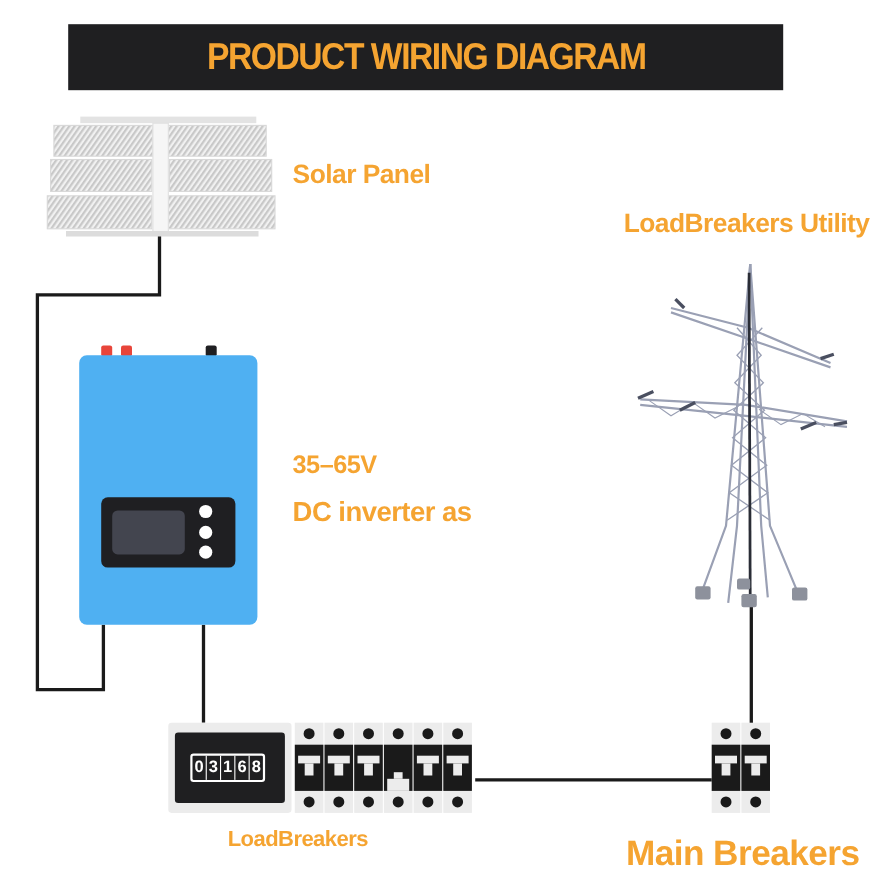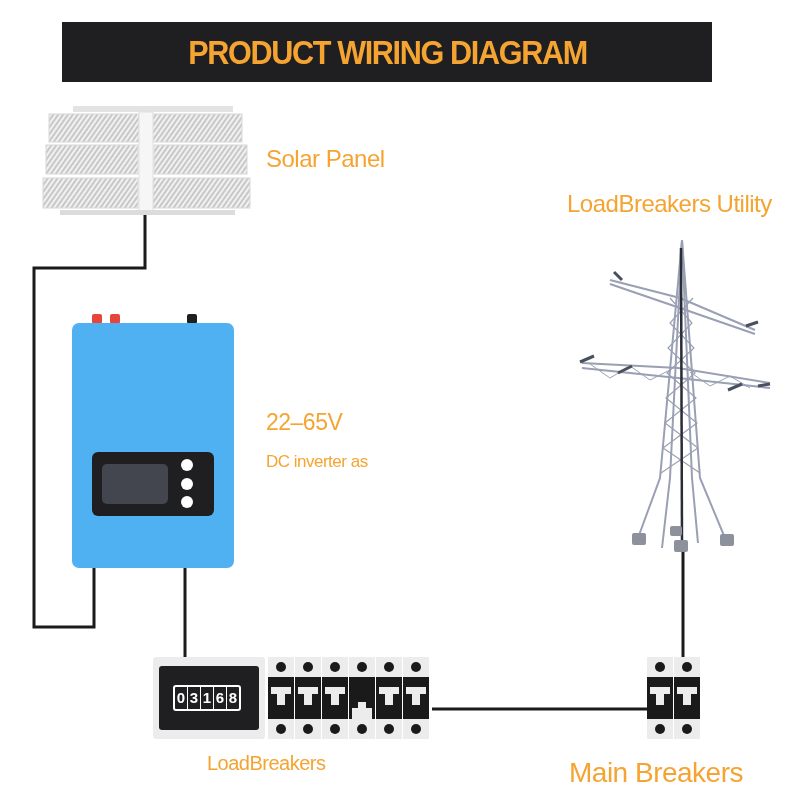--- a/index.html
+++ b/index.html
@@ -2,21 +2,21 @@
 <html><head>
 <meta charset="utf-8">
 <style>
   html, body { margin: 0; padding: 0; background: #ffffff; }
   body { width: 800px; height: 800px; position: relative; overflow: hidden;
          font-family: "Liberation Sans", sans-serif; }
   .banner { position: absolute; left: 62px; top: 22px; width: 650px; height: 60px;
             background: #1f1f21; display: flex; align-items: center; justify-content: center; }
   .banner span { color: #f5a431; font-weight: bold; font-size: 34px; letter-spacing: -1.5px;
                  transform: scaleX(0.9); display: inline-block; }
-  .label { position: absolute; color: #f5a431; font-weight: normal; letter-spacing: -0.5px; }
+  .label { position: absolute; color: #f5a431; font-weight: bold; letter-spacing: -0.5px; }
   svg.wires { position: absolute; left: 0; top: 0; }
   .abs { position: absolute; }
 </style>
 </head>
 <body>
 
 <div class="banner">
   <span>PRODUCT WIRING DIAGRAM</span>
 </div>
 
@@ -86,22 +86,22 @@
   <div class="abs" style="left:38px;top:2px;width:10px;height:10px;background:#e8453a;border-radius:2px"></div>
   <div class="abs" style="left:115px;top:2px;width:10px;height:10px;background:#1f1f22;border-radius:2px"></div>
   <div class="abs" style="left:0;top:11px;width:162px;height:245px;background:#4fb0f2;border-radius:7px"></div>
   <div class="abs" style="left:20px;top:140px;width:122px;height:64px;background:#1f1f22;border-radius:6px">
     <div class="abs" style="left:10px;top:12px;width:66px;height:40px;background:#43454f;border-radius:5px"></div>
     <div class="abs" style="left:89px;top:7px;width:12px;height:12px;background:#fff;border-radius:50%"></div>
     <div class="abs" style="left:89px;top:26px;width:12px;height:12px;background:#fff;border-radius:50%"></div>
     <div class="abs" style="left:89px;top:44px;width:12px;height:12px;background:#fff;border-radius:50%"></div>
   </div>
 </div>
-<div class="label" style="left:266px;top:409px;font-size:23px">22–65V</div>
-<div class="label" style="left:266px;top:452px;font-size:17px">DC inverter as</div>
+<div class="label" style="left:266px;top:409px;font-size:23px">35–65V</div>
+<div class="label" style="left:266px;top:452px;font-size:25px">DC inverter as</div>
 
 <div class="abs" style="left:153px;top:657px;width:280px;height:82px;">
   <div class="abs" style="left:0;top:0;width:112px;height:82px;background:#ececec;border-radius:3px">
     <div class="abs" style="left:6px;top:9px;width:100px;height:64px;background:#1f1f21;border-radius:3px">
       <div class="abs" style="left:14px;top:19px;display:flex;border:2px solid #fff;border-radius:3px;">
         <span id="digits" style="display: flex;">
             <span style="color: rgb(255, 255, 255); font: bold 15px / 22px &quot;Liberation Sans&quot;, sans-serif; width: 12px; text-align: center;">0</span>
             <span style="color: rgb(255, 255, 255); font: bold 15px / 22px &quot;Liberation Sans&quot;, sans-serif; width: 12px; text-align: center; border-left: 1.5px solid rgb(255, 255, 255);">3</span>
             <span style="color: rgb(255, 255, 255); font: bold 15px / 22px &quot;Liberation Sans&quot;, sans-serif; width: 12px; text-align: center; border-left: 1.5px solid rgb(255, 255, 255);">1</span>
             <span style="color: rgb(255, 255, 255); font: bold 15px / 22px &quot;Liberation Sans&quot;, sans-serif; width: 12px; text-align: center; border-left: 1.5px solid rgb(255, 255, 255);">6</span>
@@ -182,13 +182,13 @@
     <div style="position: absolute; left: 27px; top: 0px; width: 26px; height: 82px; background: rgb(236, 236, 236);">
       <div style="position:absolute;left:8px;top:5px;width:10px;height:10px;border-radius:50%;background:#1a1a1a"></div>
        <div style="position:absolute;left:0;top:20px;width:26px;height:42px;background:#1a1a1a"></div>
        <div style="position:absolute;left:8px;top:67px;width:10px;height:10px;border-radius:50%;background:#1a1a1a"></div>
       <div style="position: absolute; left: 3px; top: 30px; width: 20px; height: 18px;">
         <div style="position:absolute;left:0;top:0;width:20px;height:7px;background:#ececec"></div>
         <div style="position:absolute;left:6px;top:7px;width:8px;height:11px;background:#ececec"></div>
       </div>
     </div>
   </div>
-<div class="label" style="left:569px;top:757px;font-size:28px">Main Breakers</div>
+<div class="label" style="left:569px;top:757px;font-size:32px">Main Breakers</div>
 
 </body></html>

